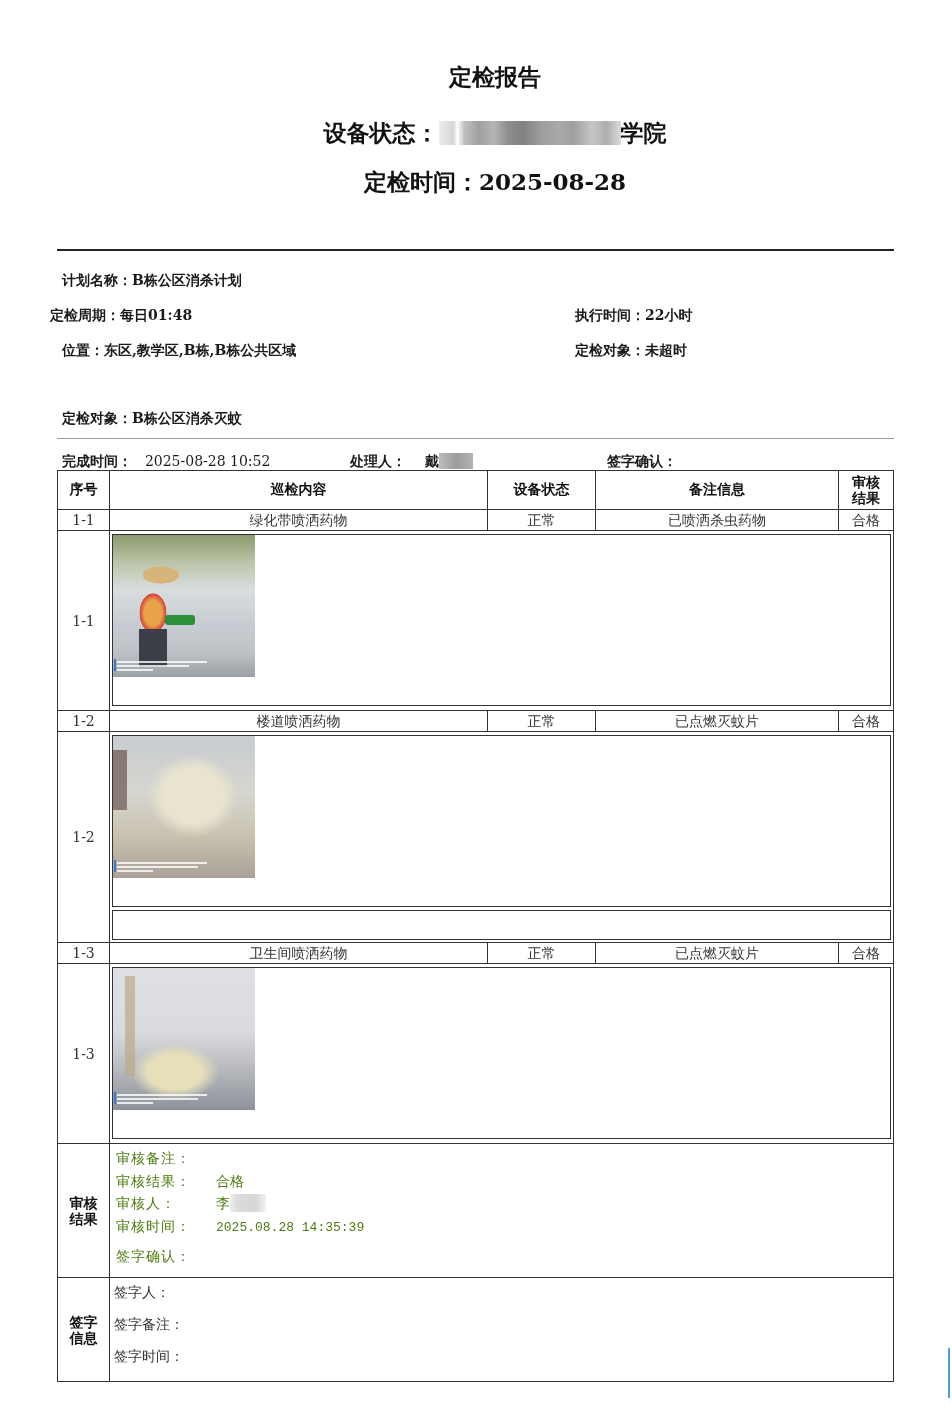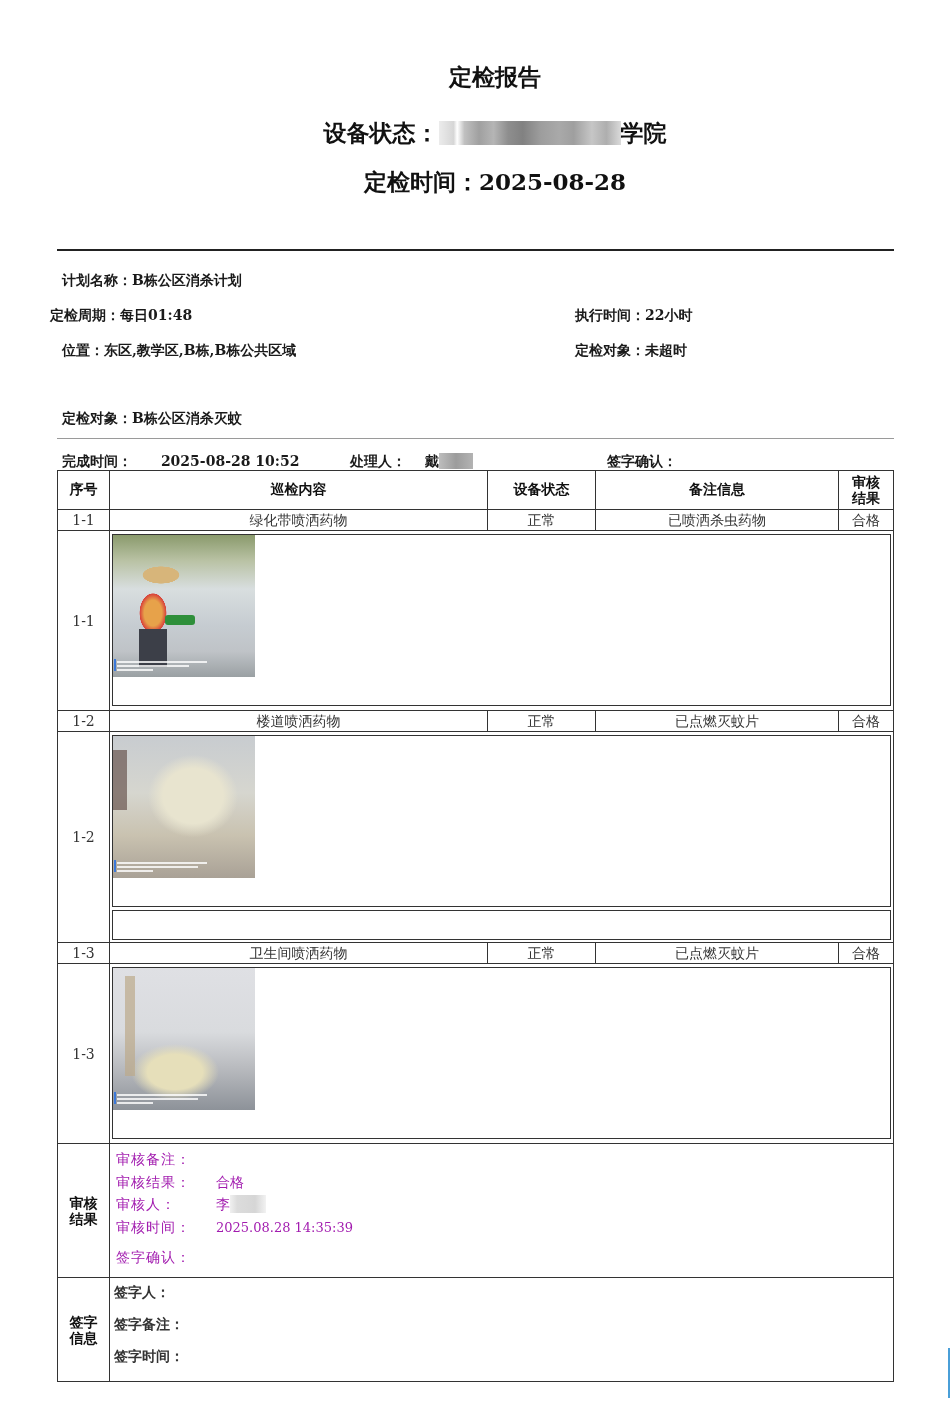--- a/index.html
+++ b/index.html
@@ -57,21 +57,21 @@
   .ph2 .side { position:absolute; left: 0; top: 14px; width: 14px; height: 60px; background: #6a5550; opacity:.7; }
   .ph3 { background:
       radial-gradient(ellipse 55px 35px at 62px 104px, #e6dfba 50%, transparent 80%),
       linear-gradient(180deg, #dfe0e4 0%, #d9dbde 45%, #b9bbbf 70%, #8d9299 100%); }
   .ph3 .post { position:absolute; left: 12px; top: 8px; width: 10px; height: 100px; background: #bca98a; opacity: .7; }
   .caption { position:absolute; left: 4px; bottom: 6px; width: 90px; }
   .caption i { display:block; height: 2px; background: rgba(255,255,255,.8); margin-top: 2px; }
   .caption:before { content:""; position:absolute; left:-3px; top:0; width:2px; height:12px; background:#3b78d8; }
 
   .review-cell { text-align: left !important; vertical-align: top !important; padding: 4px 0 0 6px !important; }
-  .review-line { font-size: 14px; color: #a21caf; height: 22.5px; line-height: 22px; white-space: nowrap; }
+  .review-line { font-size: 14px; color: #4d7c0f; height: 22.5px; line-height: 22px; white-space: nowrap; font-family: Liberation Mono, monospace; }
   .review-line .k { display: inline-block; width: 100px; letter-spacing: 1px; }
   .sign-line { font-size: 14px; color: #333; height: 32px; line-height: 28px; }
   .side-label { font-weight: bold; font-size: 14px; line-height: 16px; }
 
   .right-mark { position:absolute; left: 948px; top: 1348px; width: 2px; height: 50px; background: #4a9fd8; }
 </style>
 </head>
 <body>
 
 <div class="abs title t1">定检报告</div>
@@ -100,21 +100,21 @@
   <span>定检对象：</span><span>未超时</span>
 </div>
 <div class="abs info" style="left:62px; top:410px;">
   <span>定检对象：</span><span>B栋公区消杀灭蚊</span>
 </div>
 
 <div class="abs hr-thin"></div>
 
 <div class="abs info" style="left:62px; top:453px; font-size:14px;">
   <span>完成时间：</span>
-  <span style="font-weight:bold; margin-left:24px;">2025-08-28 10:52</span>
+  <span style="font-weight:normal; margin-left:8px;">2025-08-28 10:52</span>
 </div>
 <div class="abs info" style="left:350px; top:453px;">
   <span>处理人：</span>
   <span style="margin-left:14px;">戴</span><span class="blur-small"></span>
 </div>
 <div class="abs info" style="left:607px; top:453px;">签字确认：</div>
 
 <table class="grid">
   <colgroup>
     <col style="width:52px">
@@ -218,21 +218,21 @@
       <div class="review-line"><span class="k">审核时间：</span><span style="font-size:13px;">2025.08.28 14:35:39</span></div>
       <div class="review-line" style="margin-top:8px;"><span class="k">签字确认：</span></div>
     </td>
   </tr>
 
   <tr style="height:104px;">
     <td class="side-label">
       <div>签字</div>
       <div>信息</div>
     </td>
-    <td colspan="4" class="review-cell" style="padding-top:0 !important; padding-left:4px !important;font-weight:bold;">
+    <td colspan="4" class="review-cell" style="padding-top:0 !important; padding-left:4px !important;">
       <div class="sign-line">签字人：</div>
       <div class="sign-line">签字备注：</div>
       <div class="sign-line">签字时间：</div>
     </td>
   </tr>
 </tbody>
   </table>
 
 <div class="right-mark"></div>
 

